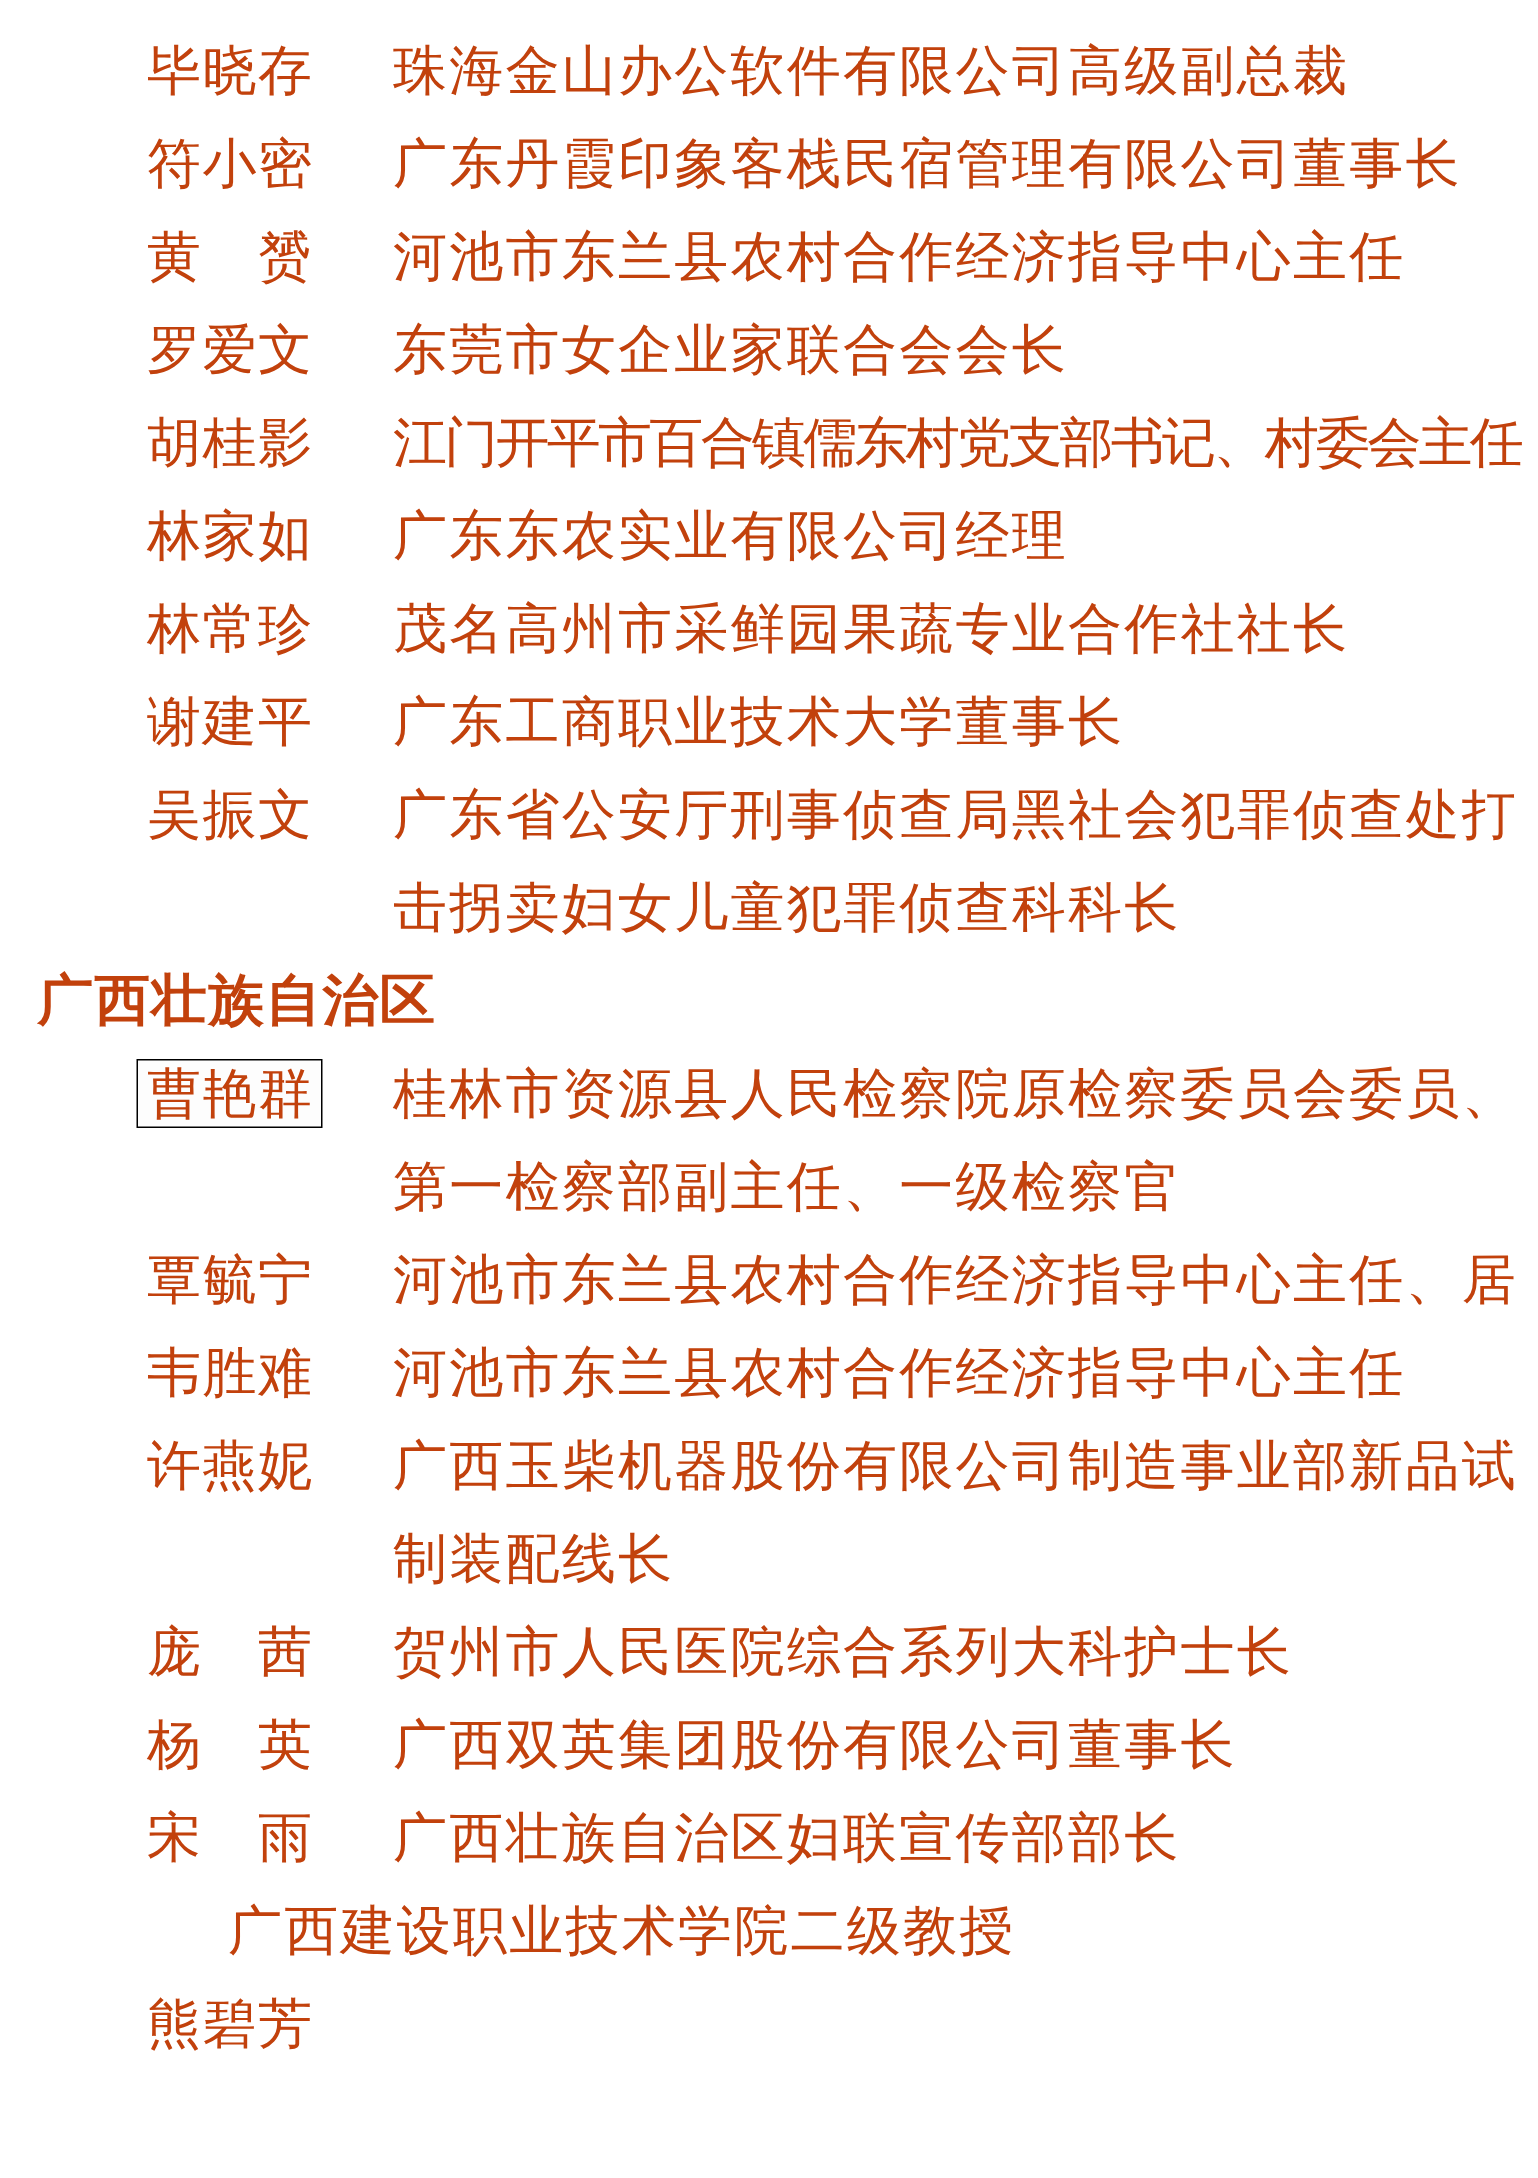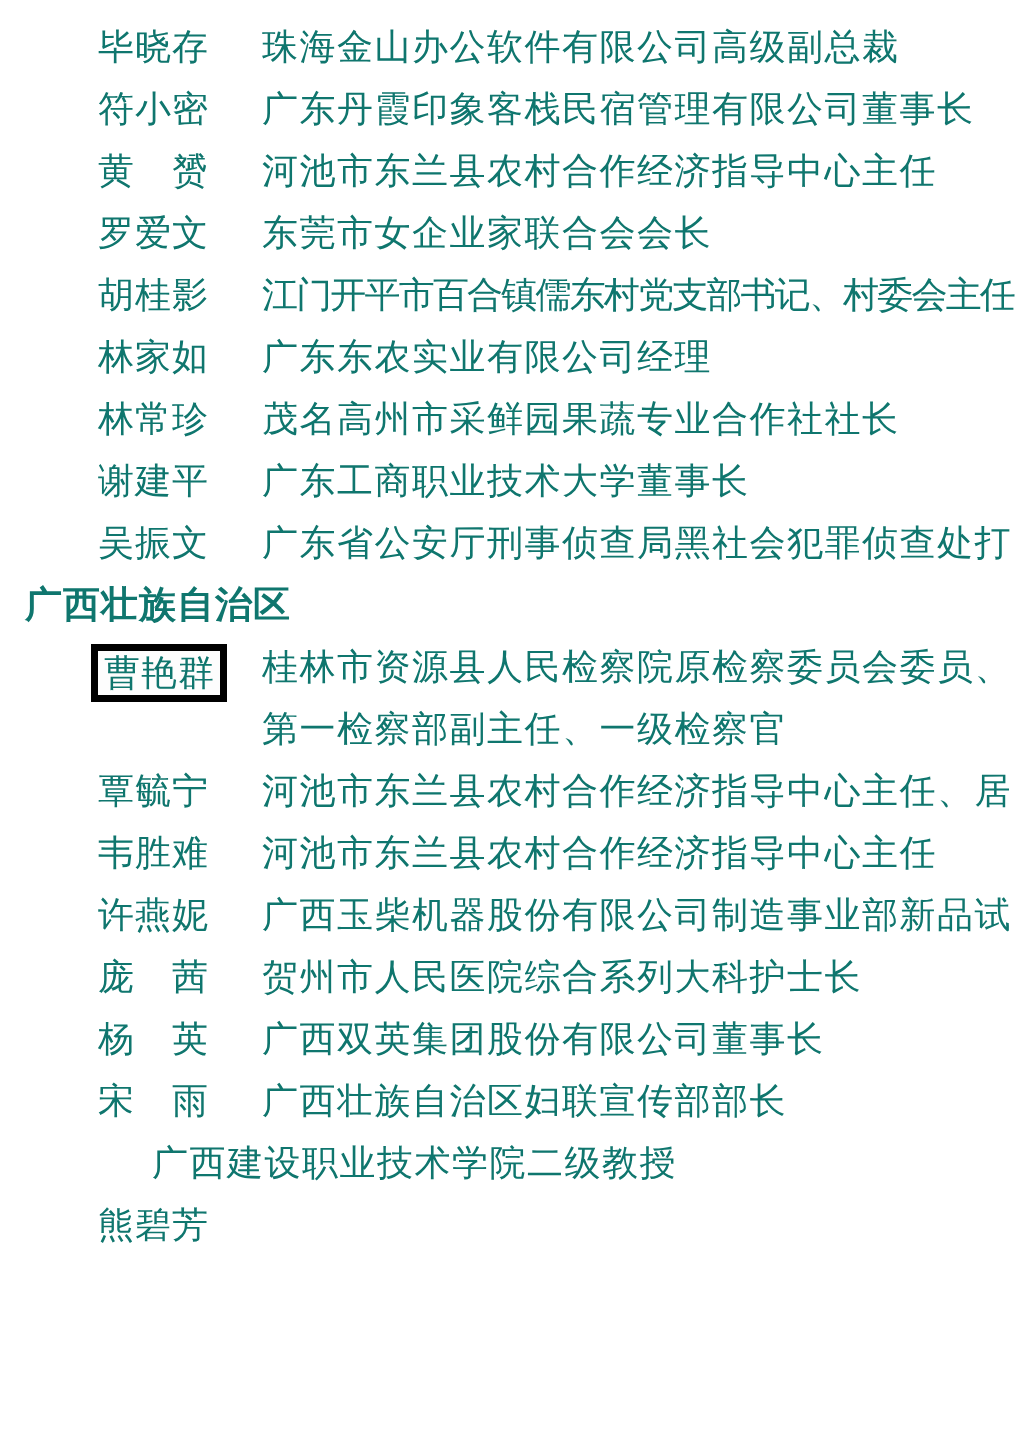--- a/index.html
+++ b/index.html
@@ -4,21 +4,21 @@
 <style>
   html, body { margin: 0; padding: 0; background: #ffffff; }
   .page {
     position: relative;
     width: 1025px;
     height: 1452px;
     background: #ffffff;
     box-sizing: border-box;
     padding: 16px 0 0 98px;
     overflow: hidden;
-    color: #0f766e;
+    color: #c2410c;
     font-family: "Liberation Serif", "DejaVu Serif", serif;
   }
   .section-header {
     font-family: "Liberation Sans", "DejaVu Sans", sans-serif;
     font-weight: 700;
     font-size: 37px;
     height: 62px;
     line-height: 62px;
     letter-spacing: 1px;
     margin-left: -73px;
@@ -32,21 +32,21 @@
     height: 62px;
     line-height: 62px;
     text-align: justify;
     text-align-last: justify;
     font-kerning: none;
     white-space: nowrap;
   }
   .person-name.boxed {
     height: 44px;
     line-height: 44px;
-    border: 7px solid #000000;
+    border: 1px solid #000000;
     padding: 0 6px;
     margin: 8px 0 8px -7px;
     background: #fdfdfd;
   }
   .desc { margin-left: 54px; min-width: 0; }
   .desc-line {
     font-size: 36px;
     height: 62px;
     line-height: 62px;
     letter-spacing: 1.5px;
@@ -121,20 +121,21 @@
       <div class="desc">
         <div class="desc-line">广东工商职业技术大学董事长</div>
       </div>
     </div>
     <div class="entry">
       <div class="name-col">
         <div class="person-name">吴振文</div>
       </div>
       <div class="desc">
         <div class="desc-line">广东省公安厅刑事侦查局黑社会犯罪侦查处打</div>
+        <div class="desc-line">击拐卖妇女儿童犯罪侦查科科长</div>
       </div>
     </div>
     <div class="section-header">广西壮族自治区</div>
     <div class="entry">
       <div class="name-col">
         <div class="person-name boxed">曹艳群</div>
       </div>
       <div class="desc">
         <div class="desc-line">桂林市资源县人民检察院原检察委员会委员、</div>
         <div class="desc-line">第一检察部副主任、一级检察官</div>
@@ -155,20 +156,21 @@
       <div class="desc">
         <div class="desc-line">河池市东兰县农村合作经济指导中心主任</div>
       </div>
     </div>
     <div class="entry">
       <div class="name-col">
         <div class="person-name">许燕妮</div>
       </div>
       <div class="desc">
         <div class="desc-line">广西玉柴机器股份有限公司制造事业部新品试</div>
+        <div class="desc-line">制装配线长</div>
       </div>
     </div>
     <div class="entry">
       <div class="name-col">
         <div class="person-name">庞　茜</div>
       </div>
       <div class="desc">
         <div class="desc-line">贺州市人民医院综合系列大科护士长</div>
       </div>
     </div>

